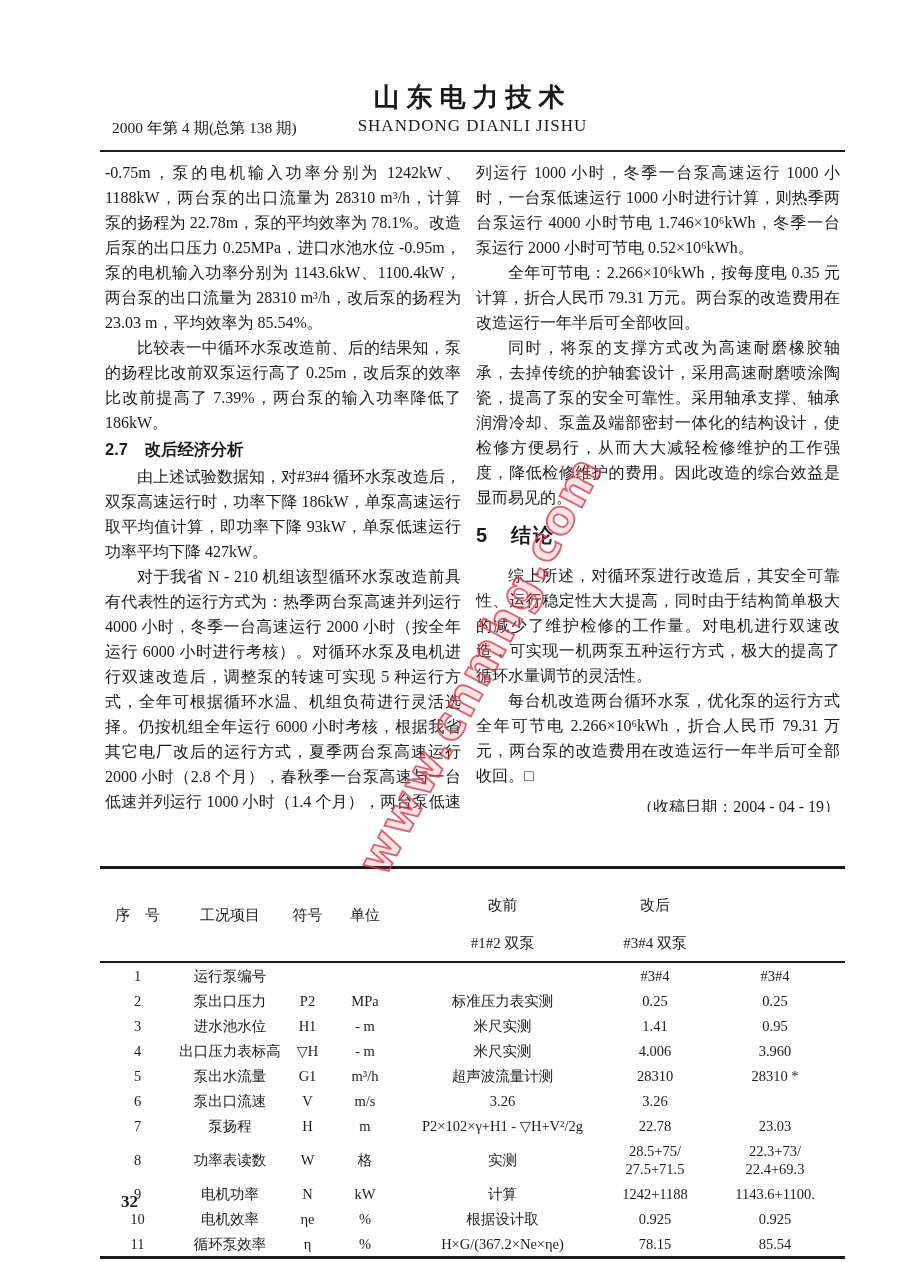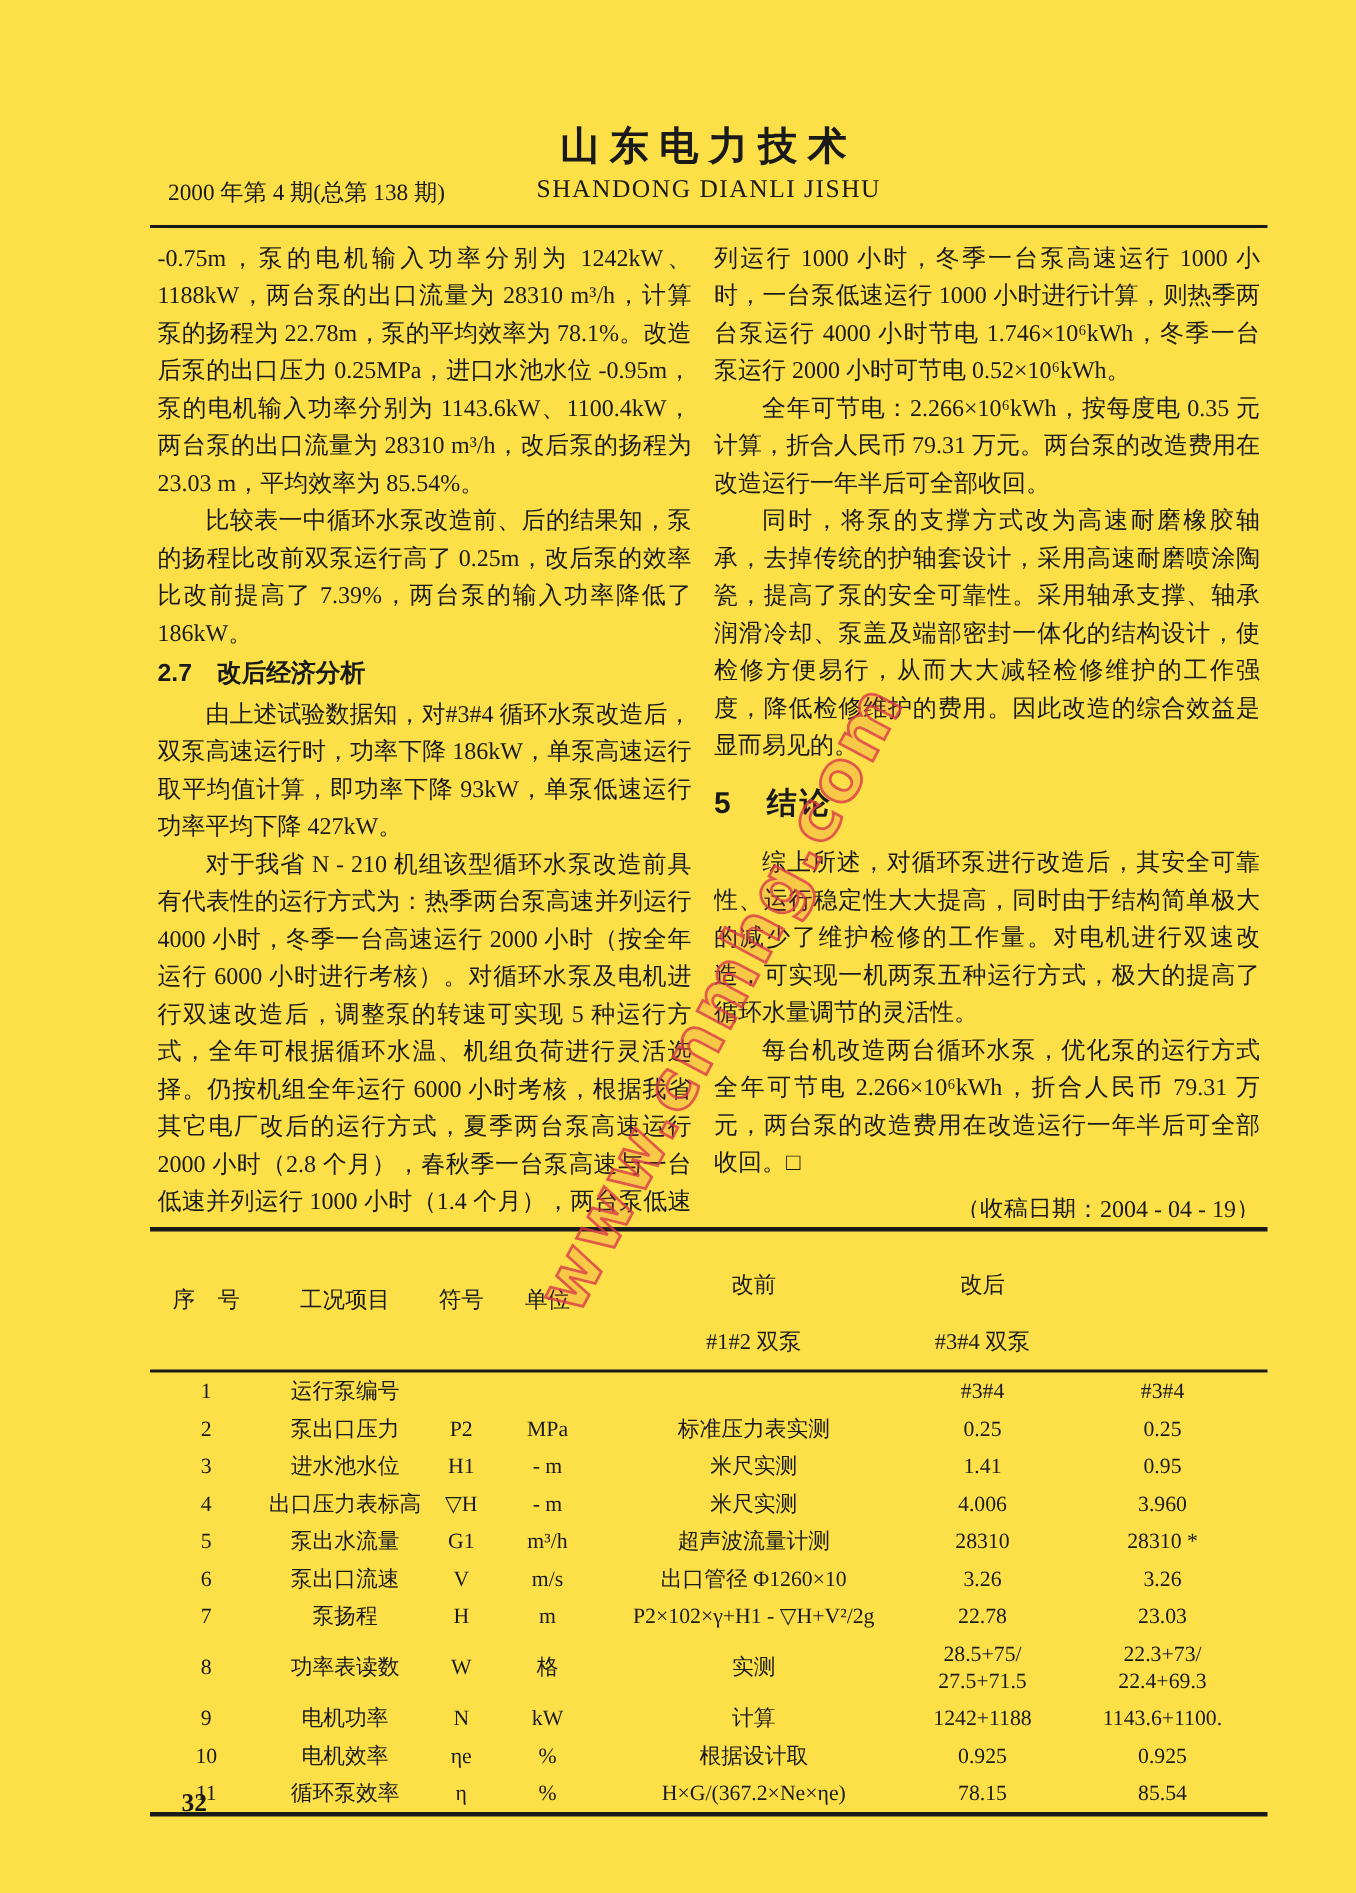--- a/index.html
+++ b/index.html
@@ -1,17 +1,17 @@
 <!DOCTYPE html>
 <html><head>
 <meta charset="utf-8">
 <style>
   html,body{margin:0;padding:0;background:#e8e8e8;}
   .page{
-    position:relative;width:904px;height:1262px;background:#fde047;
+    position:relative;width:904px;height:1262px;background:#ffffff;
     font-family:"Liberation Serif","DejaVu Serif",serif;color:#1a1a1a;
     overflow:hidden;margin:0 auto;
   }
   
   .journal-cn{position:absolute;left:100px;top:80px;width:745px;text-align:center;
     font-size:26px;font-weight:bold;letter-spacing:7px;}
   .journal-en{position:absolute;left:100px;top:116px;width:745px;text-align:center;
     font-size:17px;letter-spacing:1px;}
   .issue{position:absolute;left:112px;top:118px;font-size:15.5px;}
   .head-rule{position:absolute;left:100px;top:150px;width:745px;height:2px;background:#1a1a1a;}
@@ -34,21 +34,21 @@
     font-family:"DejaVu Sans","Liberation Sans",sans-serif;
     font-size:46px;font-weight:bold;letter-spacing:2px;
     color:rgba(217,58,73,0.14);
     -webkit-text-stroke:1.8px rgba(217,58,73,0.8);
     pointer-events:none;z-index:5;
   }
   
   .table-block{position:absolute;left:100px;top:818px;width:745px;}
   .table-title{text-align:center;font-weight:bold;font-size:15.5px;margin-bottom:7px;
     font-family:"Liberation Sans","DejaVu Sans",sans-serif;}
-  .tbl{border-top:3px solid #1a1a1a;border-bottom:3px solid #1a1a1a;}
+  .tbl{border-top:3px solid #1a1a1a;border-bottom:3px solid #1a1a1a;margin-top:48px;}
   .trow{display:grid;grid-template-columns:75px 110px 45px 70px 205px 100px 140px;
     align-items:center;}
   .cell{text-align:center;font-size:14.5px;line-height:18px;padding:3.5px 2px;
     white-space:pre-line;}
   .tbl-head{border-bottom:2px solid #1a1a1a;}
   .tbl-head .cell{font-size:15px;padding:8px 2px;}
   .two-line{line-height:19px;}
   
   .page-number{position:absolute;left:121px;top:1192px;font-size:17px;font-weight:bold;}
 </style>
@@ -148,21 +148,20 @@
             <div class="cell">超声波流量计测</div>
             <div class="cell">28310</div>
             <div class="cell">28310 *</div>
           </div>
 
           <div class="trow">
             <div class="cell">6</div>
             <div class="cell">泵出口流速</div>
             <div class="cell">V</div>
             <div class="cell">m/s</div>
-            <div class="cell">出口管径 Φ1260×10</div>
             <div class="cell">3.26</div>
             <div class="cell">3.26</div>
           </div>
 
           <div class="trow">
             <div class="cell">7</div>
             <div class="cell">泵扬程</div>
             <div class="cell">H</div>
             <div class="cell">m</div>
             <div class="cell">P2×102×γ+H1 - ▽H+V²/2g</div>

